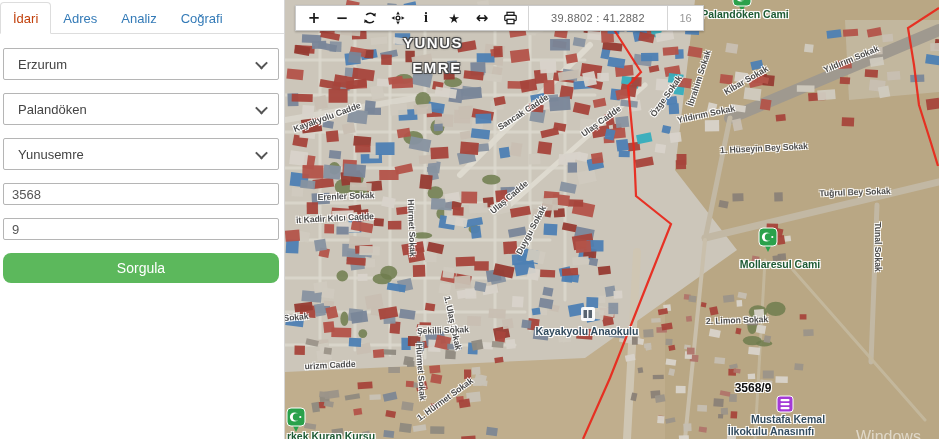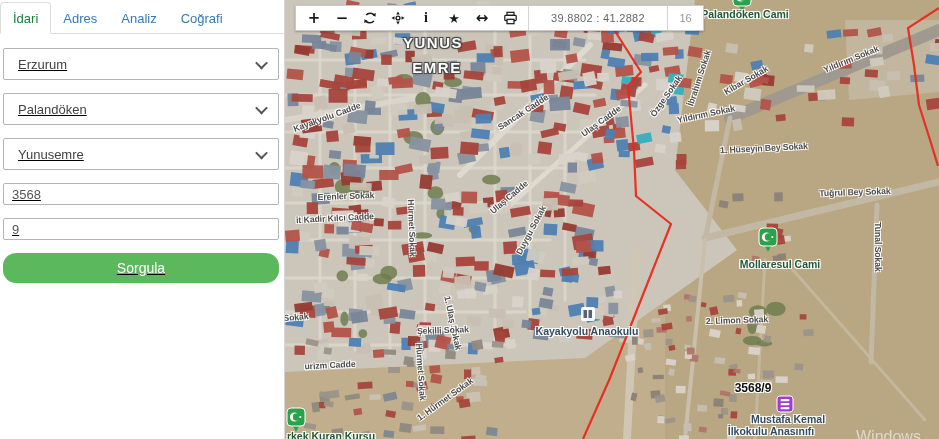--- a/index.html
+++ b/index.html
@@ -3,26 +3,26 @@
 <meta charset="utf-8">
 <title>screenshot</title>
 <style>
   html,body{margin:0;padding:0;background:#fff;}
   #stage{position:relative;width:939px;height:439px;overflow:hidden;font-family:"Liberation Sans",sans-serif;background:#fff;}
 
   
   #sidebar{position:absolute;left:0;top:0;width:285px;height:439px;background:#fff;border-right:1px solid #d6d6d6;box-sizing:border-box;}
   .tabbar{display:flex;align-items:flex-end;height:33px;border-bottom:1px solid #ddd;}
   .tab{padding:8px 12px 7px 12px;font-size:13px;color:#337ab7;cursor:pointer;white-space:nowrap;}
-  .tab.active{color:#15803d;background:#fff;border:1px solid #ddd;border-bottom:1px solid #fff;border-radius:4px 4px 0 0;margin-bottom:-1px;}
-  .form{padding:14px 5px 9px 3px;text-decoration:underline;}
+  .tab.active{color:#c2410c;background:#fff;border:1px solid #ddd;border-bottom:1px solid #fff;border-radius:4px 4px 0 0;margin-bottom:-1px;}
+  .form{padding:14px 5px 9px 3px;}
   .selectbox{display:flex;align-items:center;justify-content:space-between;height:30px;border:1px solid #b5b5b5;border-radius:2px;background:#fff;padding:0 12px 0 14px;font-size:13px;color:#444;margin-bottom:13px;cursor:pointer;}
   .chev{width:7px;height:7px;border-right:2px solid #555;border-bottom:2px solid #555;transform:rotate(45deg) translate(-1px,-1px);}
   .txt{display:block;width:100%;height:22px;box-sizing:border-box;border:1px solid #b5b5b5;border-radius:2px;padding:0 8px;font-size:13px;color:#555;margin-bottom:13px;font-family:"Liberation Sans",sans-serif;outline:none;}
-  .btn{display:block;width:100%;height:30px;border:none;border-radius:13px;background:#5cb85c;color:#fff;font-size:14px;cursor:pointer;font-family:"Liberation Sans",sans-serif;}
+  .btn{display:block;width:100%;height:30px;border:none;border-radius:8px;background:#5cb85c;color:#fff;font-size:14px;cursor:pointer;font-family:"Liberation Sans",sans-serif;}
 
   
   #map{position:absolute;left:285px;top:0;width:654px;height:439px;overflow:hidden;background:#bfae8e;}
   #mapsvg{position:absolute;left:0;top:0;}
   #labels{position:absolute;left:0;top:0;width:654px;height:439px;pointer-events:none;}
   .lbl{position:absolute;white-space:nowrap;font-weight:bold;pointer-events:auto;}
   .street{font-size:8.5px;color:#4c4c4c;text-shadow:-1px -1px 0 rgba(255,255,255,.95),1px -1px 0 rgba(255,255,255,.95),-1px 1px 0 rgba(255,255,255,.95),1px 1px 0 rgba(255,255,255,.95);}
   .poi-green{font-size:10.5px;color:#1d5a33;text-shadow:-1px -1px 0 #fff,1px -1px 0 #fff,-1px 1px 0 #fff,1px 1px 0 #fff,0 0 2px #fff;}
   .poi-blue{font-size:10.5px;color:#324b5e;text-shadow:-1px -1px 0 #fff,1px -1px 0 #fff,-1px 1px 0 #fff,1px 1px 0 #fff,0 0 2px #fff;}
   .parcel{font-size:12px;color:#101010;text-shadow:-1px -1px 0 #fff,1px -1px 0 #fff,-1px 1px 0 #fff,1px 1px 0 #fff;}

